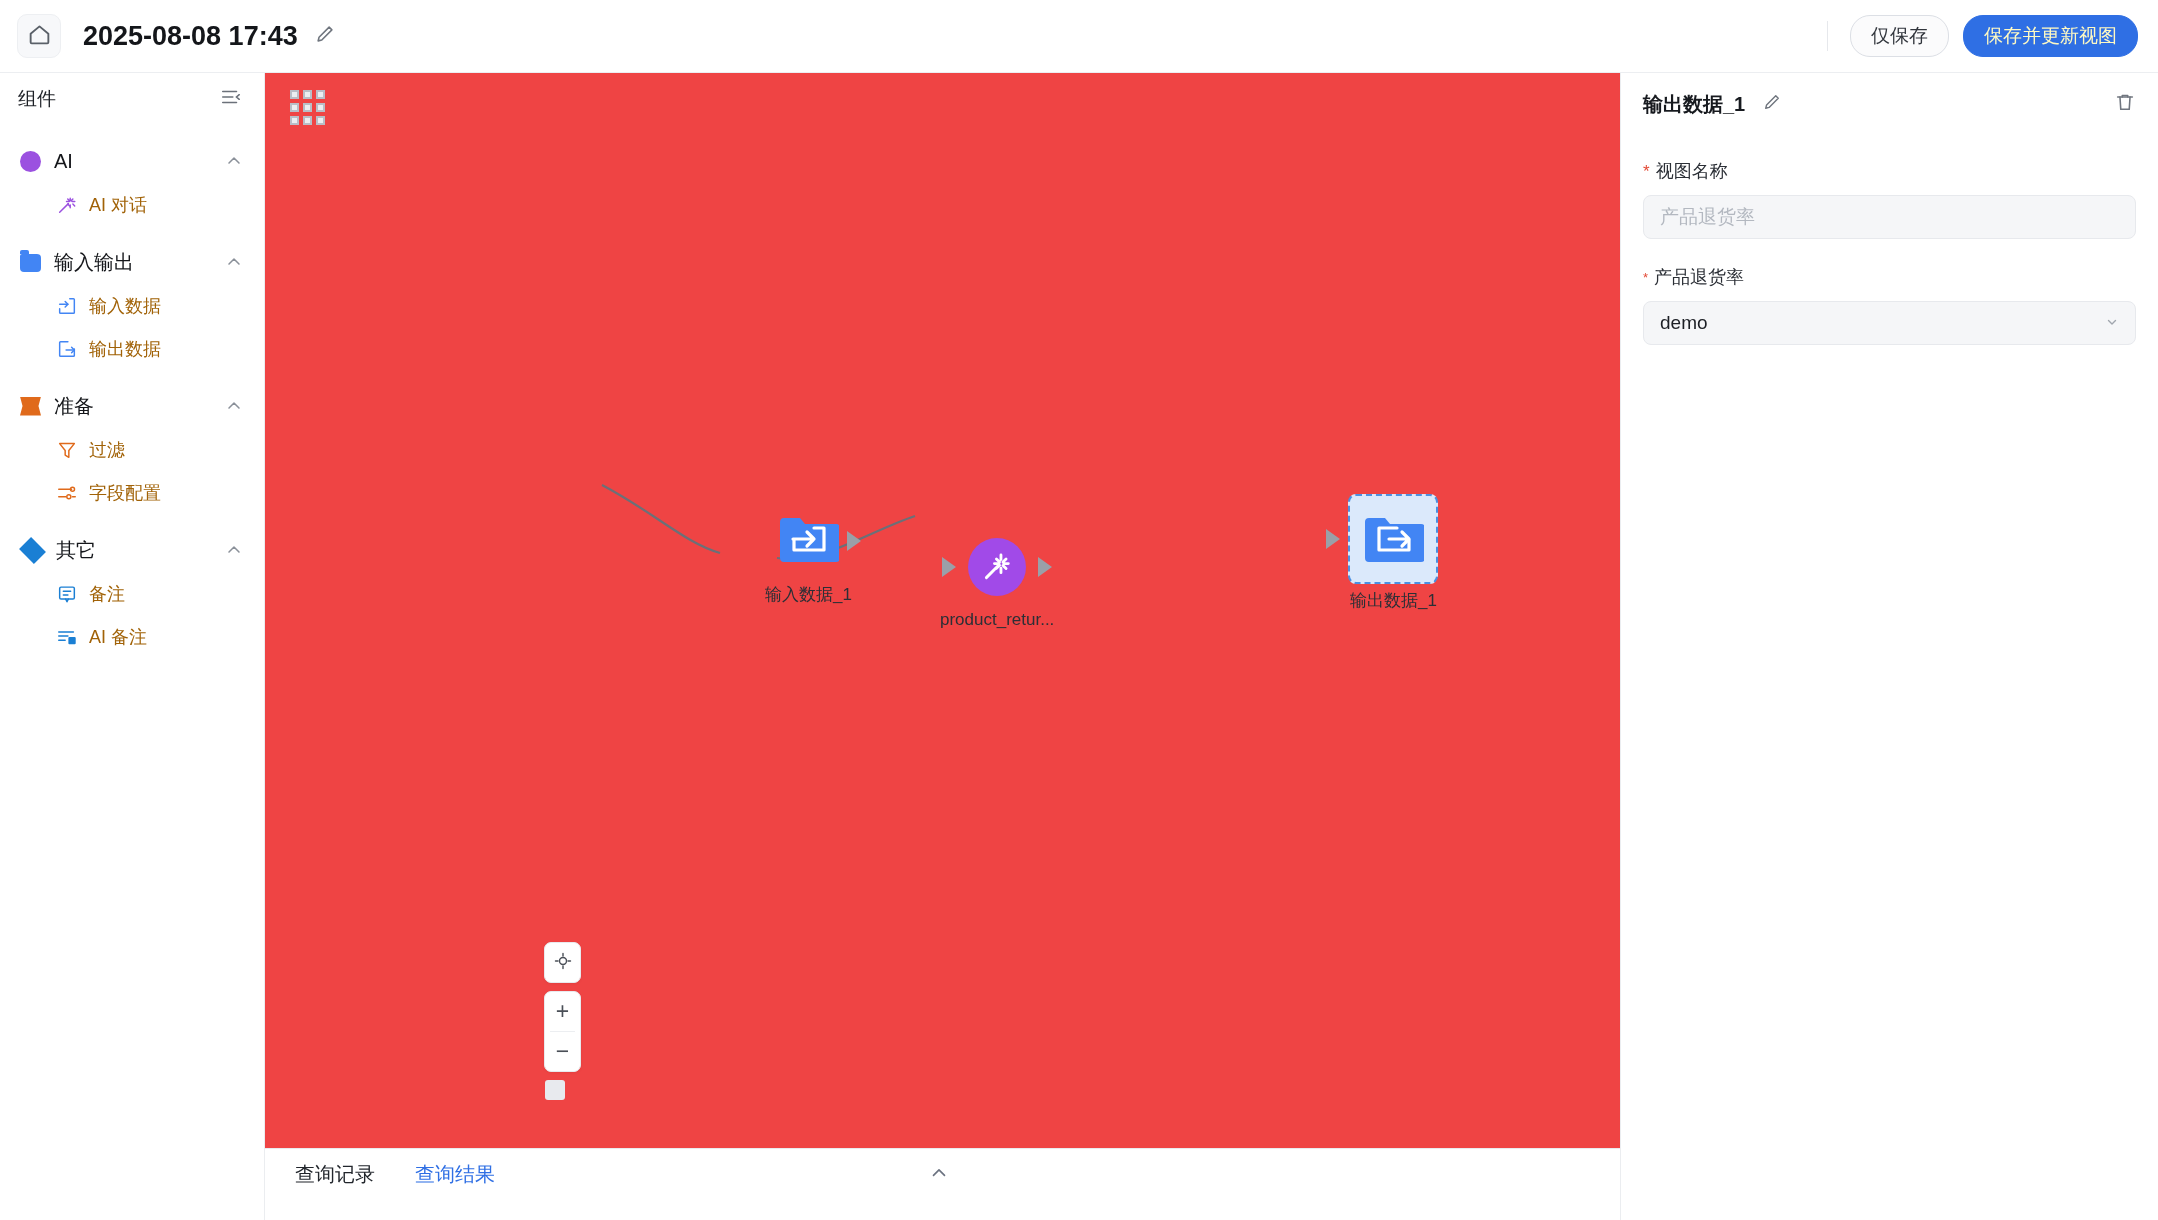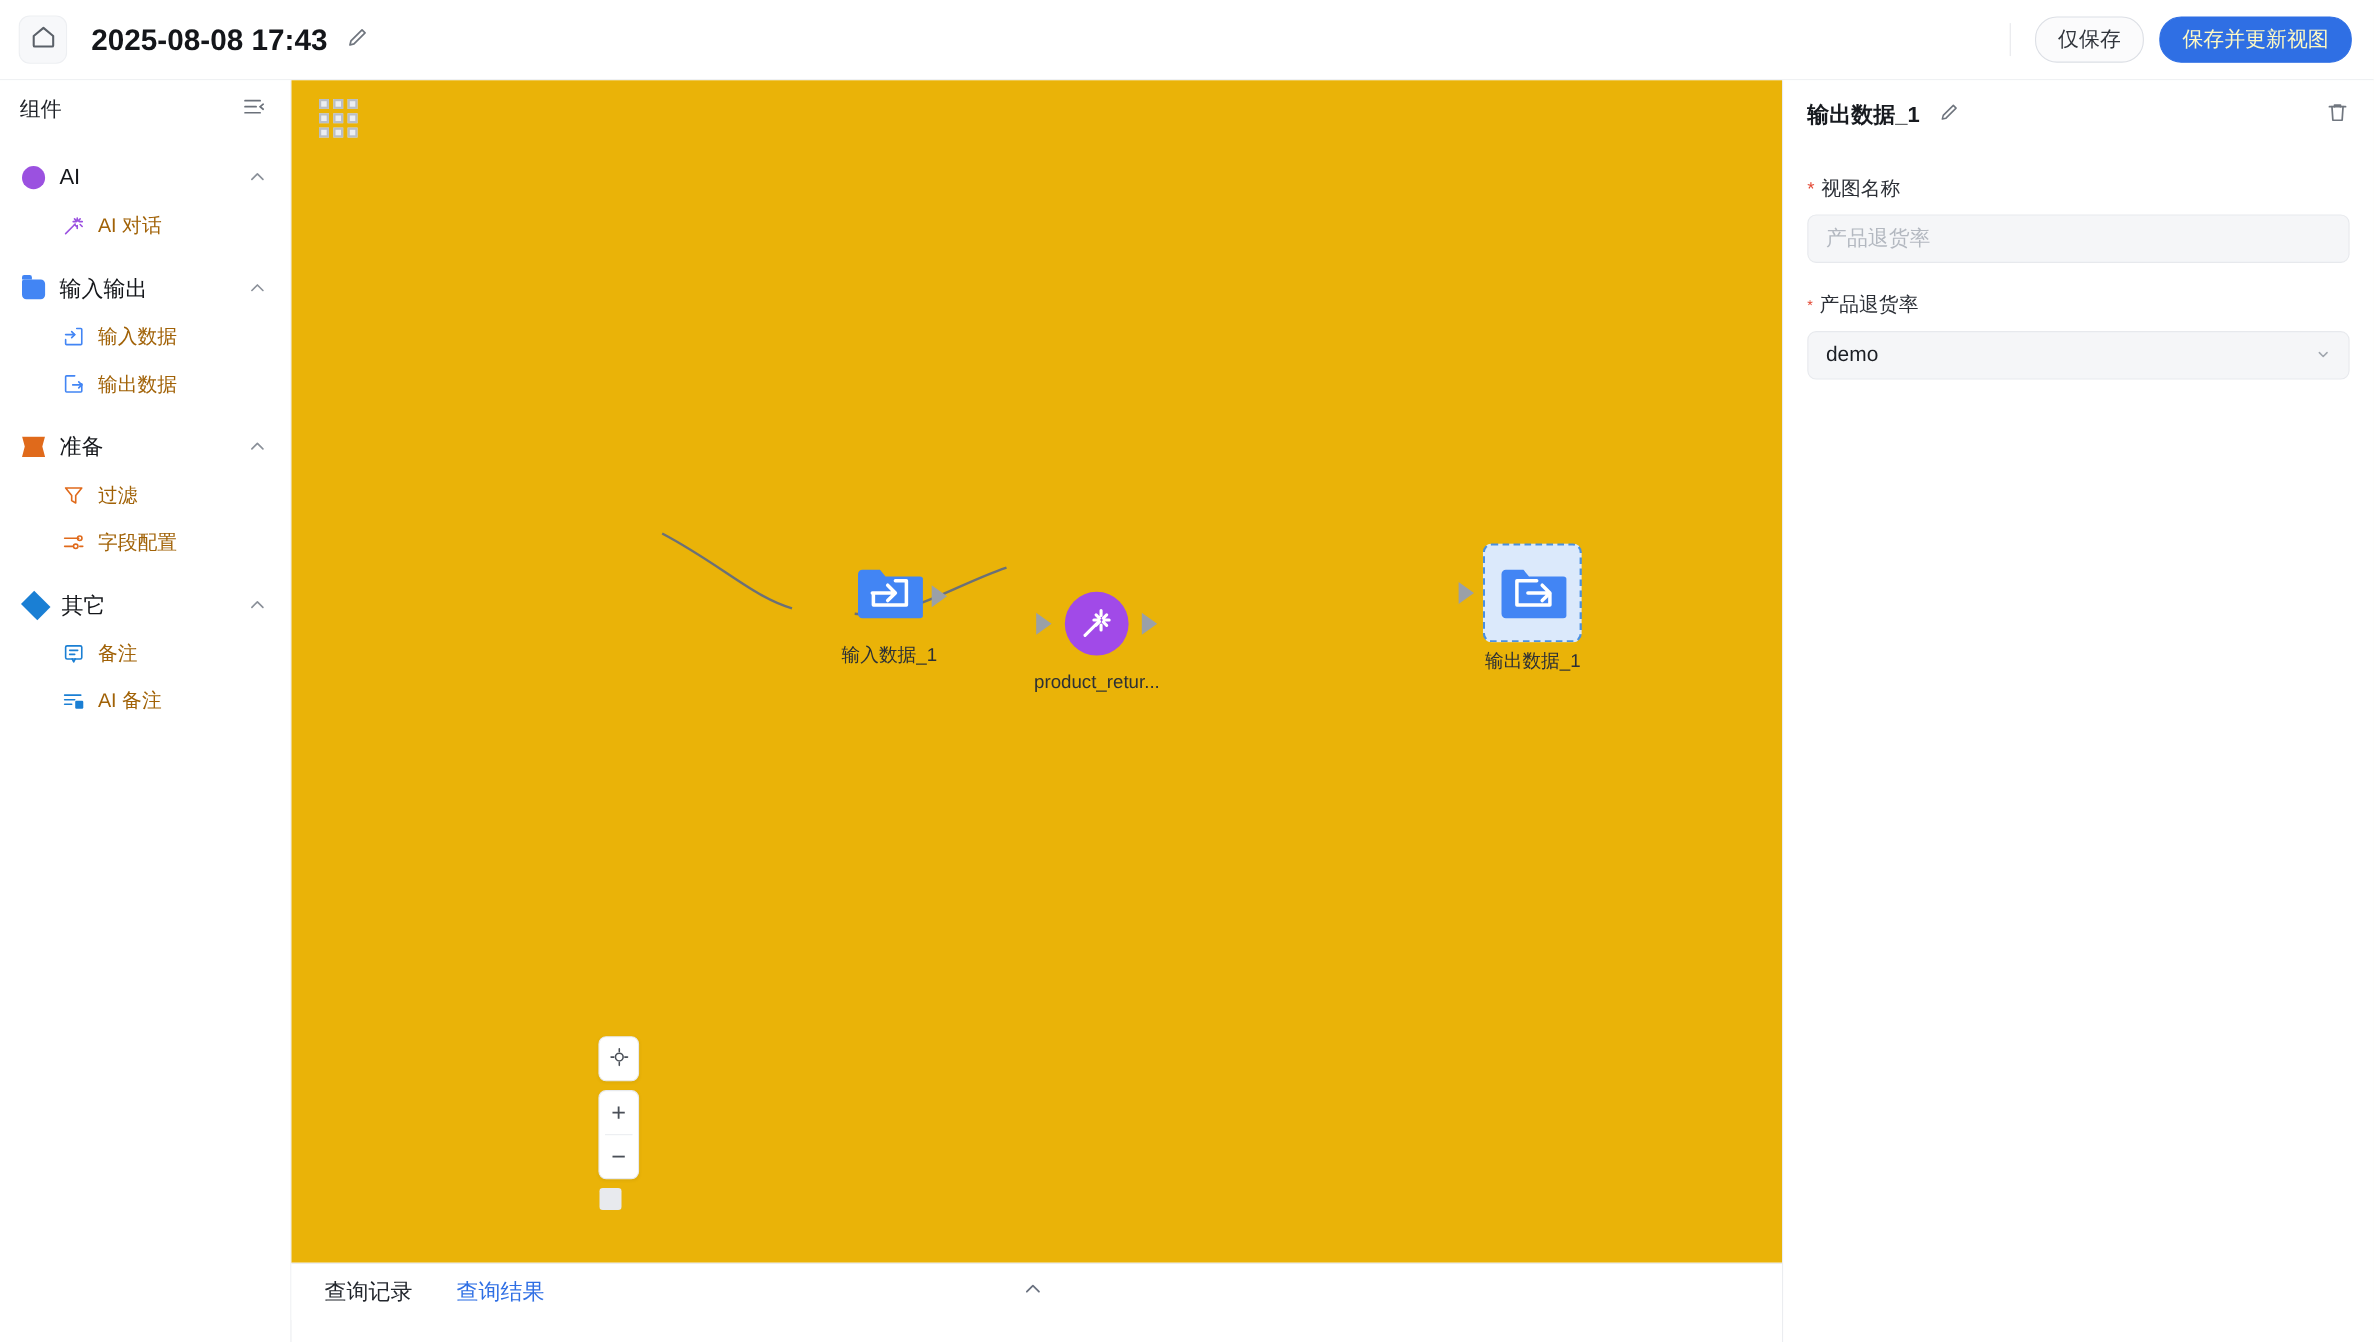--- a/index.html
+++ b/index.html
@@ -86,21 +86,21 @@
     height: 43px; display: flex; align-items: center;
     padding-left: 56px; cursor: pointer; gap: 11px;
   }
   .item-label { font-size: 18px; color: #a16207; }
   .icon-sq { width: 22px; height: 22px; flex: 0 0 22px; }
 
   
   .canvas-wrap {
     position: absolute; left: 265px; top: 73px;
     width: 1355px; height: 1075px;
-    background: #eab308;
+    background: #ef4444;
     overflow: hidden;
   }
   .grid-badge {
     position: absolute; left: 25px; top: 17px;
     display: grid; grid-template-columns: repeat(3, 9px);
     grid-template-rows: repeat(3, 9px); gap: 4px;
     cursor: pointer;
   }
   .grid-badge i {
     display:block; width: 9px; height: 9px;

